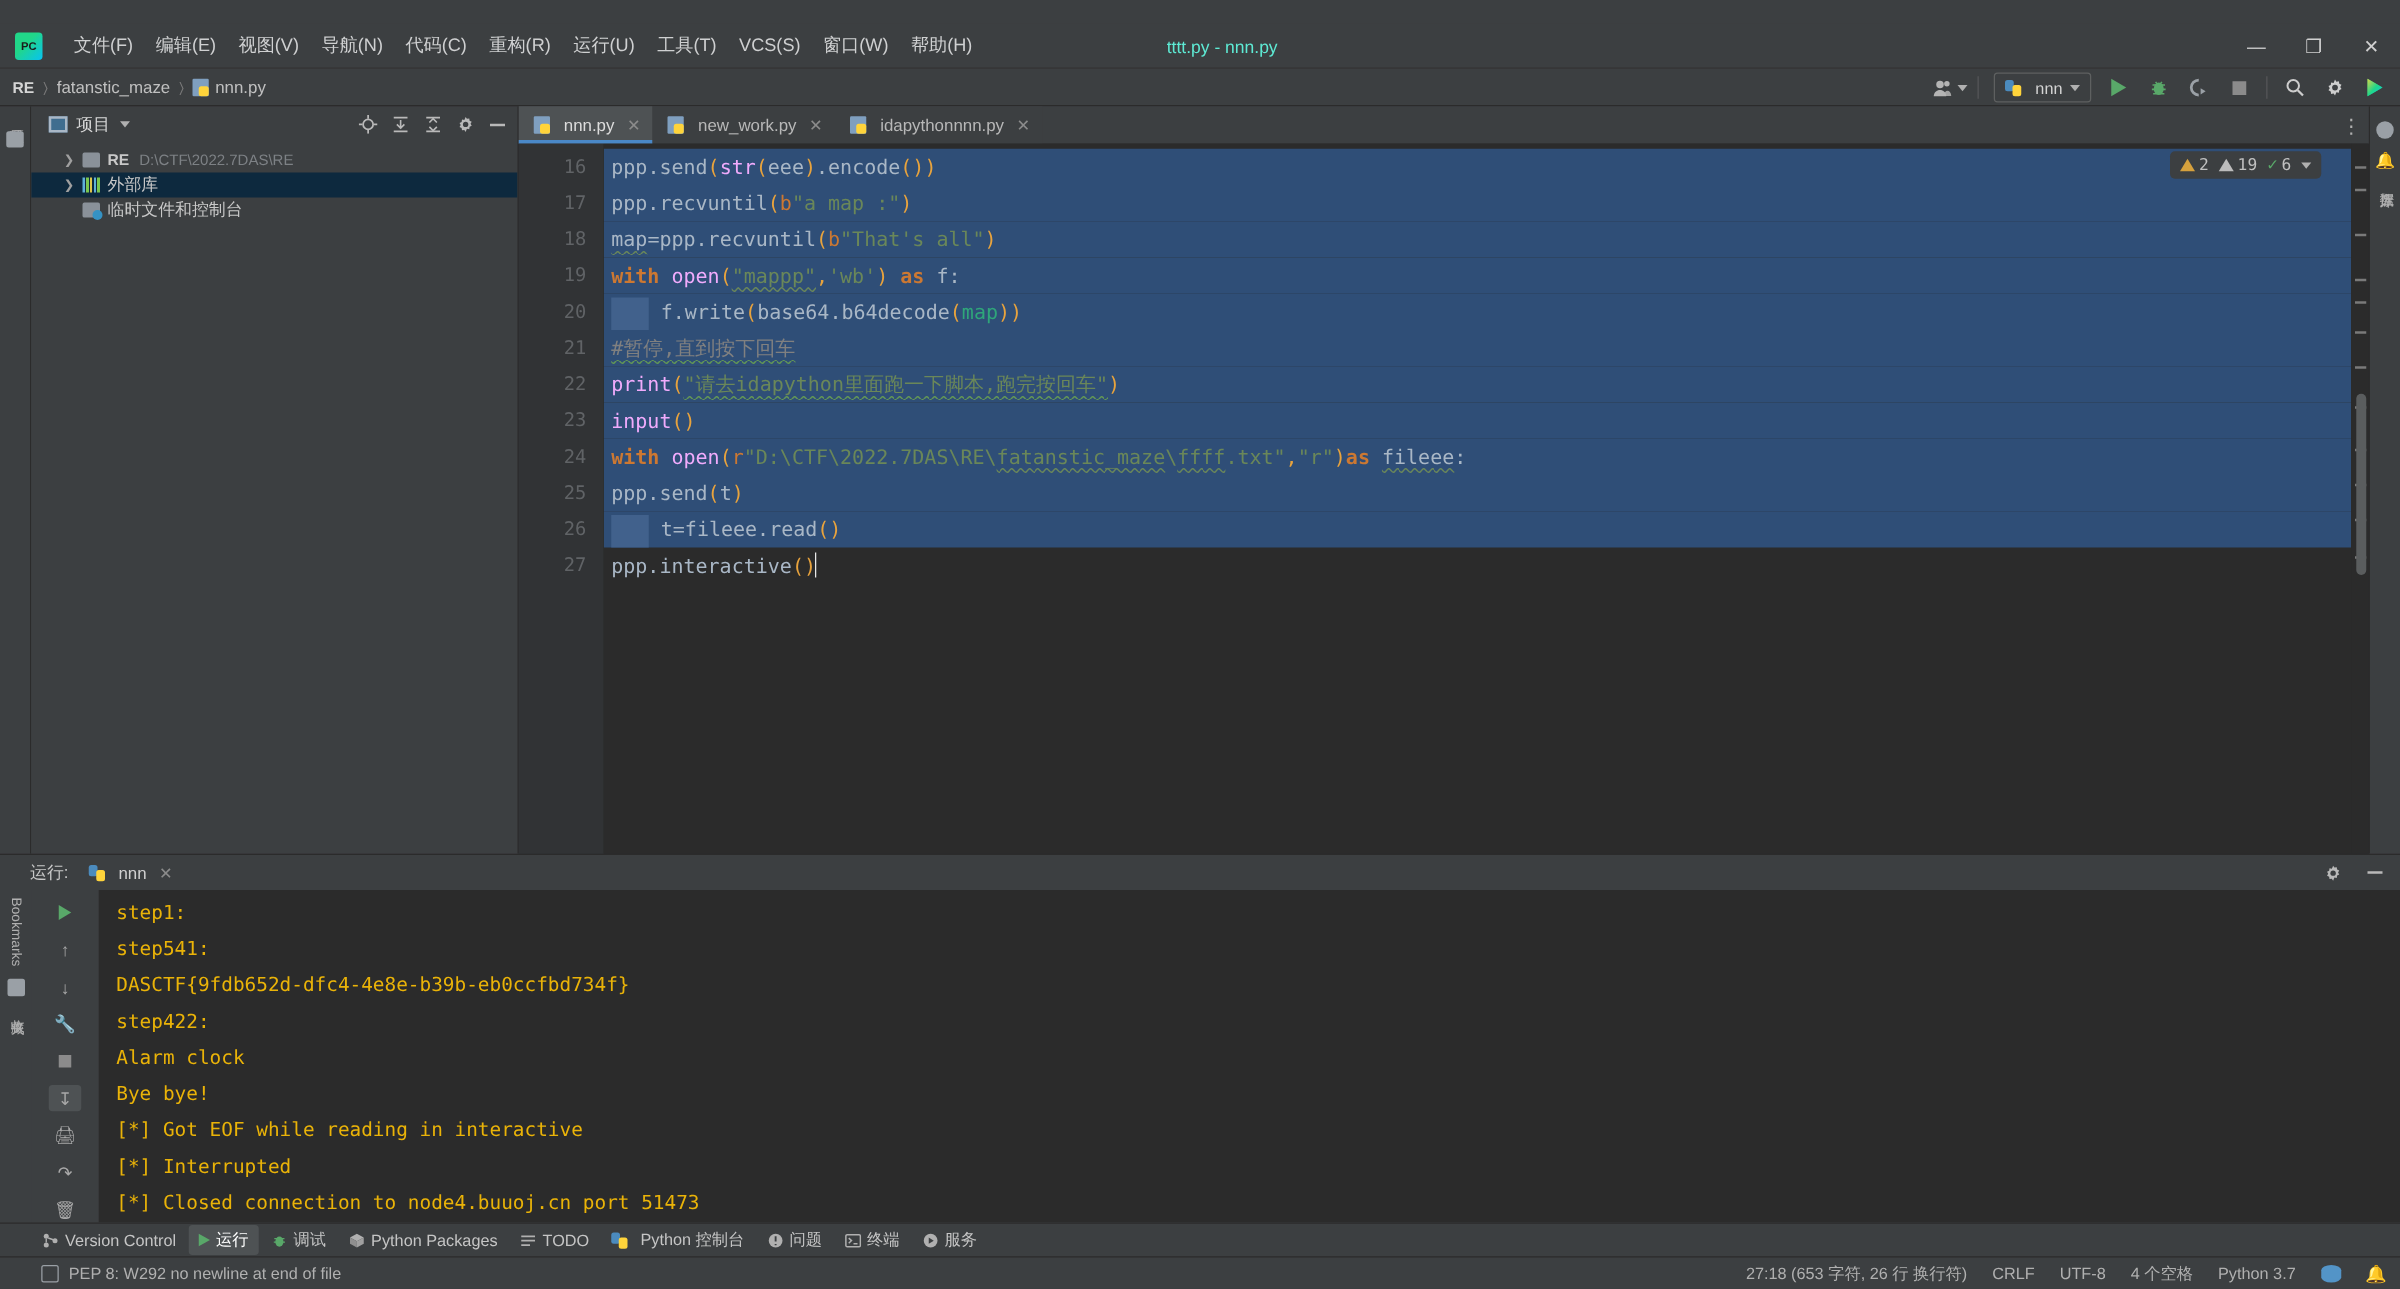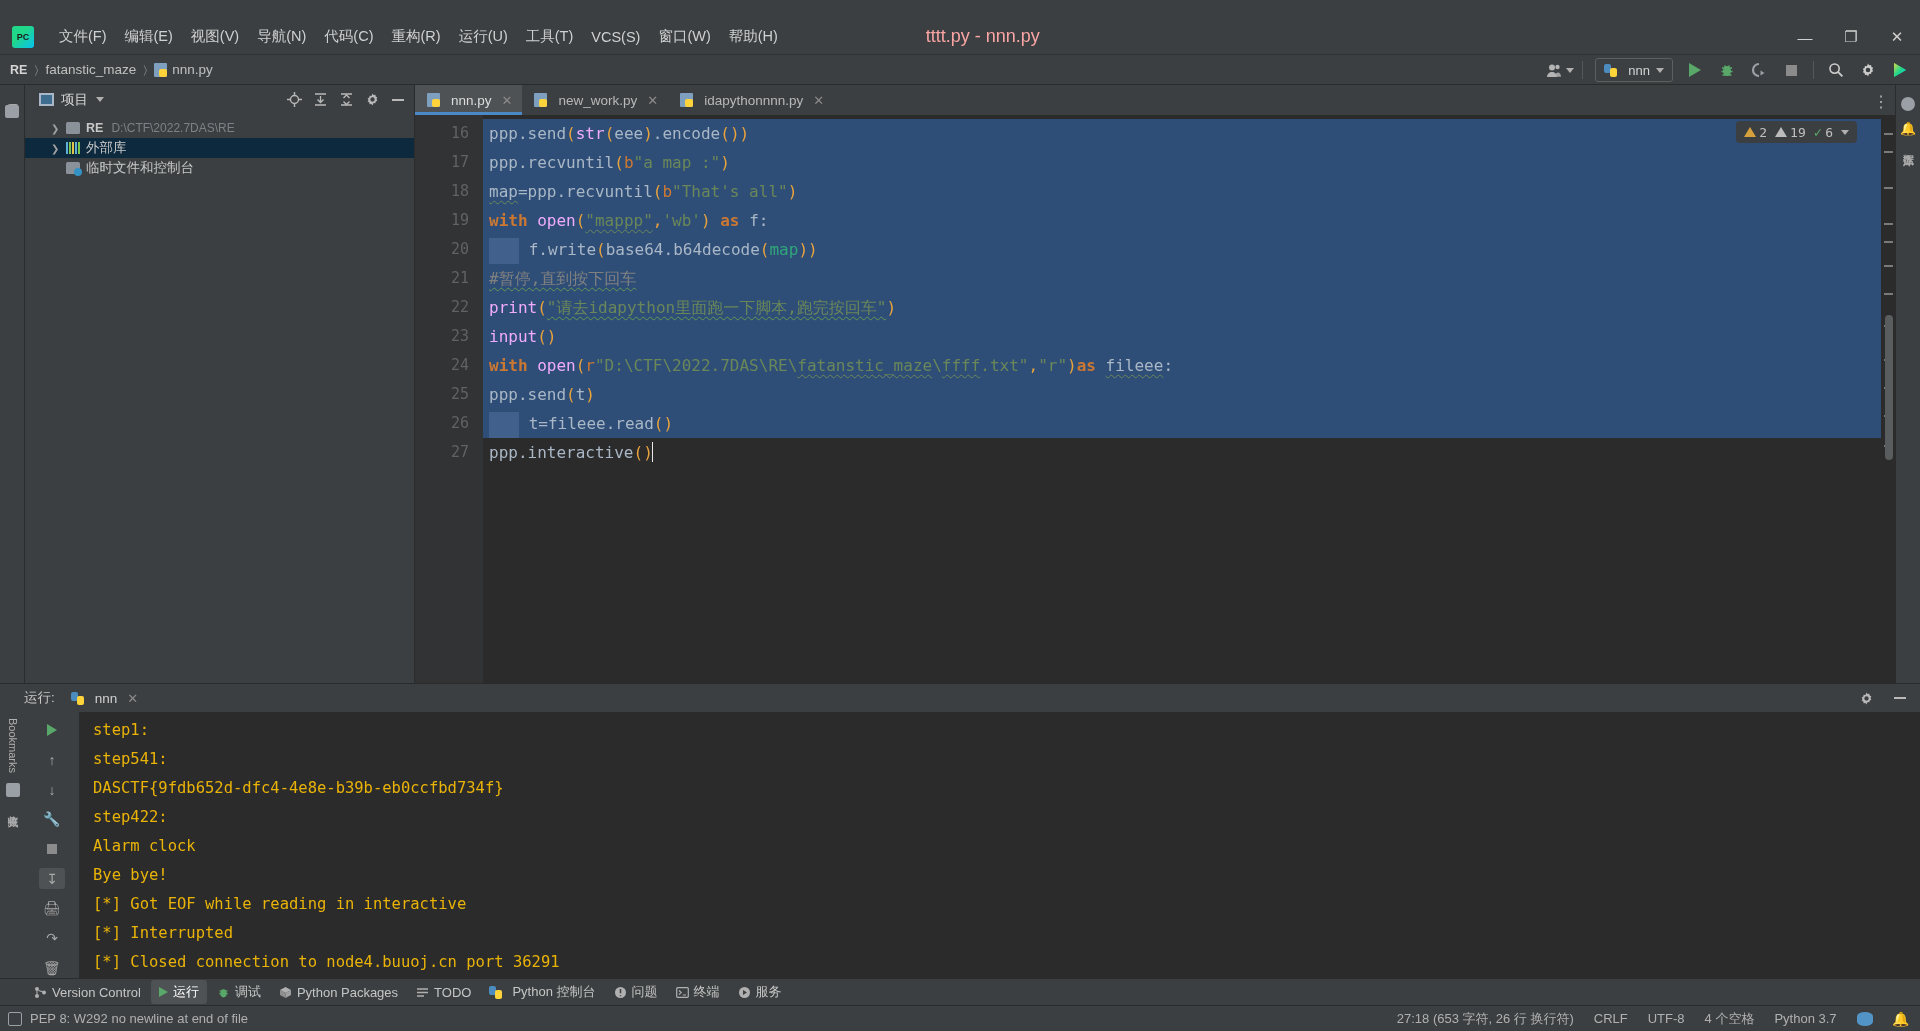--- a/index.html
+++ b/index.html
@@ -26,21 +26,21 @@
     content: "PC"; position: absolute; inset: 0; display: flex;
     align-items: center; justify-content: center;
     font-size: 9px; font-weight: bold; color: #1b1b1b;
   }
   .menu-item {
     font-size: 14.5px; color: #cfd0d1; padding: 4px 9px; white-space: nowrap;
     cursor: default;
   }
   .win-title {
     position: absolute; left: 50%; transform: translateX(-30%);
-    font-size: 18px; color: #fca5a5; pointer-events: none; text-align: center;
+    font-size: 14px; color: #5eead4; pointer-events: none; text-align: center;
   }
   .win-ctl { position: absolute; right: 0; top: 0; height: 36px; display: flex; }
   .win-btn {
     width: 46px; height: 36px; display: flex; align-items: center;
     justify-content: center; color: #d0d0d0; font-size: 15px;
   }
 
   
   .navbar {
     height: 30px; background: #3c3f41; display: flex; align-items: center;
@@ -243,21 +243,21 @@
     padding: 3px 8px; border-radius: 3px; white-space: nowrap;
   }
   .btw.active { background: #4e5254; color: #fff; }
 
   
   .statusbar {
     height: 26px; flex: 0 0 26px; background: #3c3f41; display: flex; align-items: center;
     font-size: 13px; color: #b0b0b0; padding-left: 8px; border-top: 1px solid #2b2b2b;
     position: relative;
   }
-  .sb-left { display: flex; align-items: flex-end; gap: 8px; }
+  .sb-left { display: flex; align-items: flex-end; gap: 8px; margin-left: 25px; }
   .sb-right { position: absolute; right: 10px; display: flex; align-items: center; gap: 20px; }
   .sb-ico { width: 14px; height: 14px; border: 1.5px solid #9aa0a6; border-radius: 2px; }
   .db-ico { width: 16px; height: 14px; border-radius: 50%/30%; background: #5394c7; }
   .bell { color: #b9b9b9; font-size: 14px; }
 </style>
 </head>
 <body>
 
 <div class="menubar">
   <div class="pc-logo"></div>
@@ -553,21 +553,21 @@
 
     <div class="console">
       <div class="coline">step1:</div>
       <div class="coline">step541:</div>
       <div class="coline">DASCTF{9fdb652d-dfc4-4e8e-b39b-eb0ccfbd734f}</div>
       <div class="coline">step422:</div>
       <div class="coline">Alarm clock</div>
       <div class="coline">Bye bye!</div>
       <div class="coline">[*] Got EOF while reading in interactive</div>
       <div class="coline">[*] Interrupted</div>
-      <div class="coline">[*] Closed connection to node4.buuoj.cn port 36291</div>
+      <div class="coline">[*] Closed connection to node4.buuoj.cn port 51473</div>
     </div>
   </div>
 </div>
 
 <div class="bottombar">
   <div class="btw">
     <svg width="13" height="13" viewBox="0 0 13 13">
         <circle cx="3" cy="3" r="2" fill="#b0b0b0"></circle>
         <circle cx="3" cy="10" r="2" fill="#b0b0b0"></circle>
         <circle cx="10" cy="6.5" r="2" fill="#b0b0b0"></circle>

